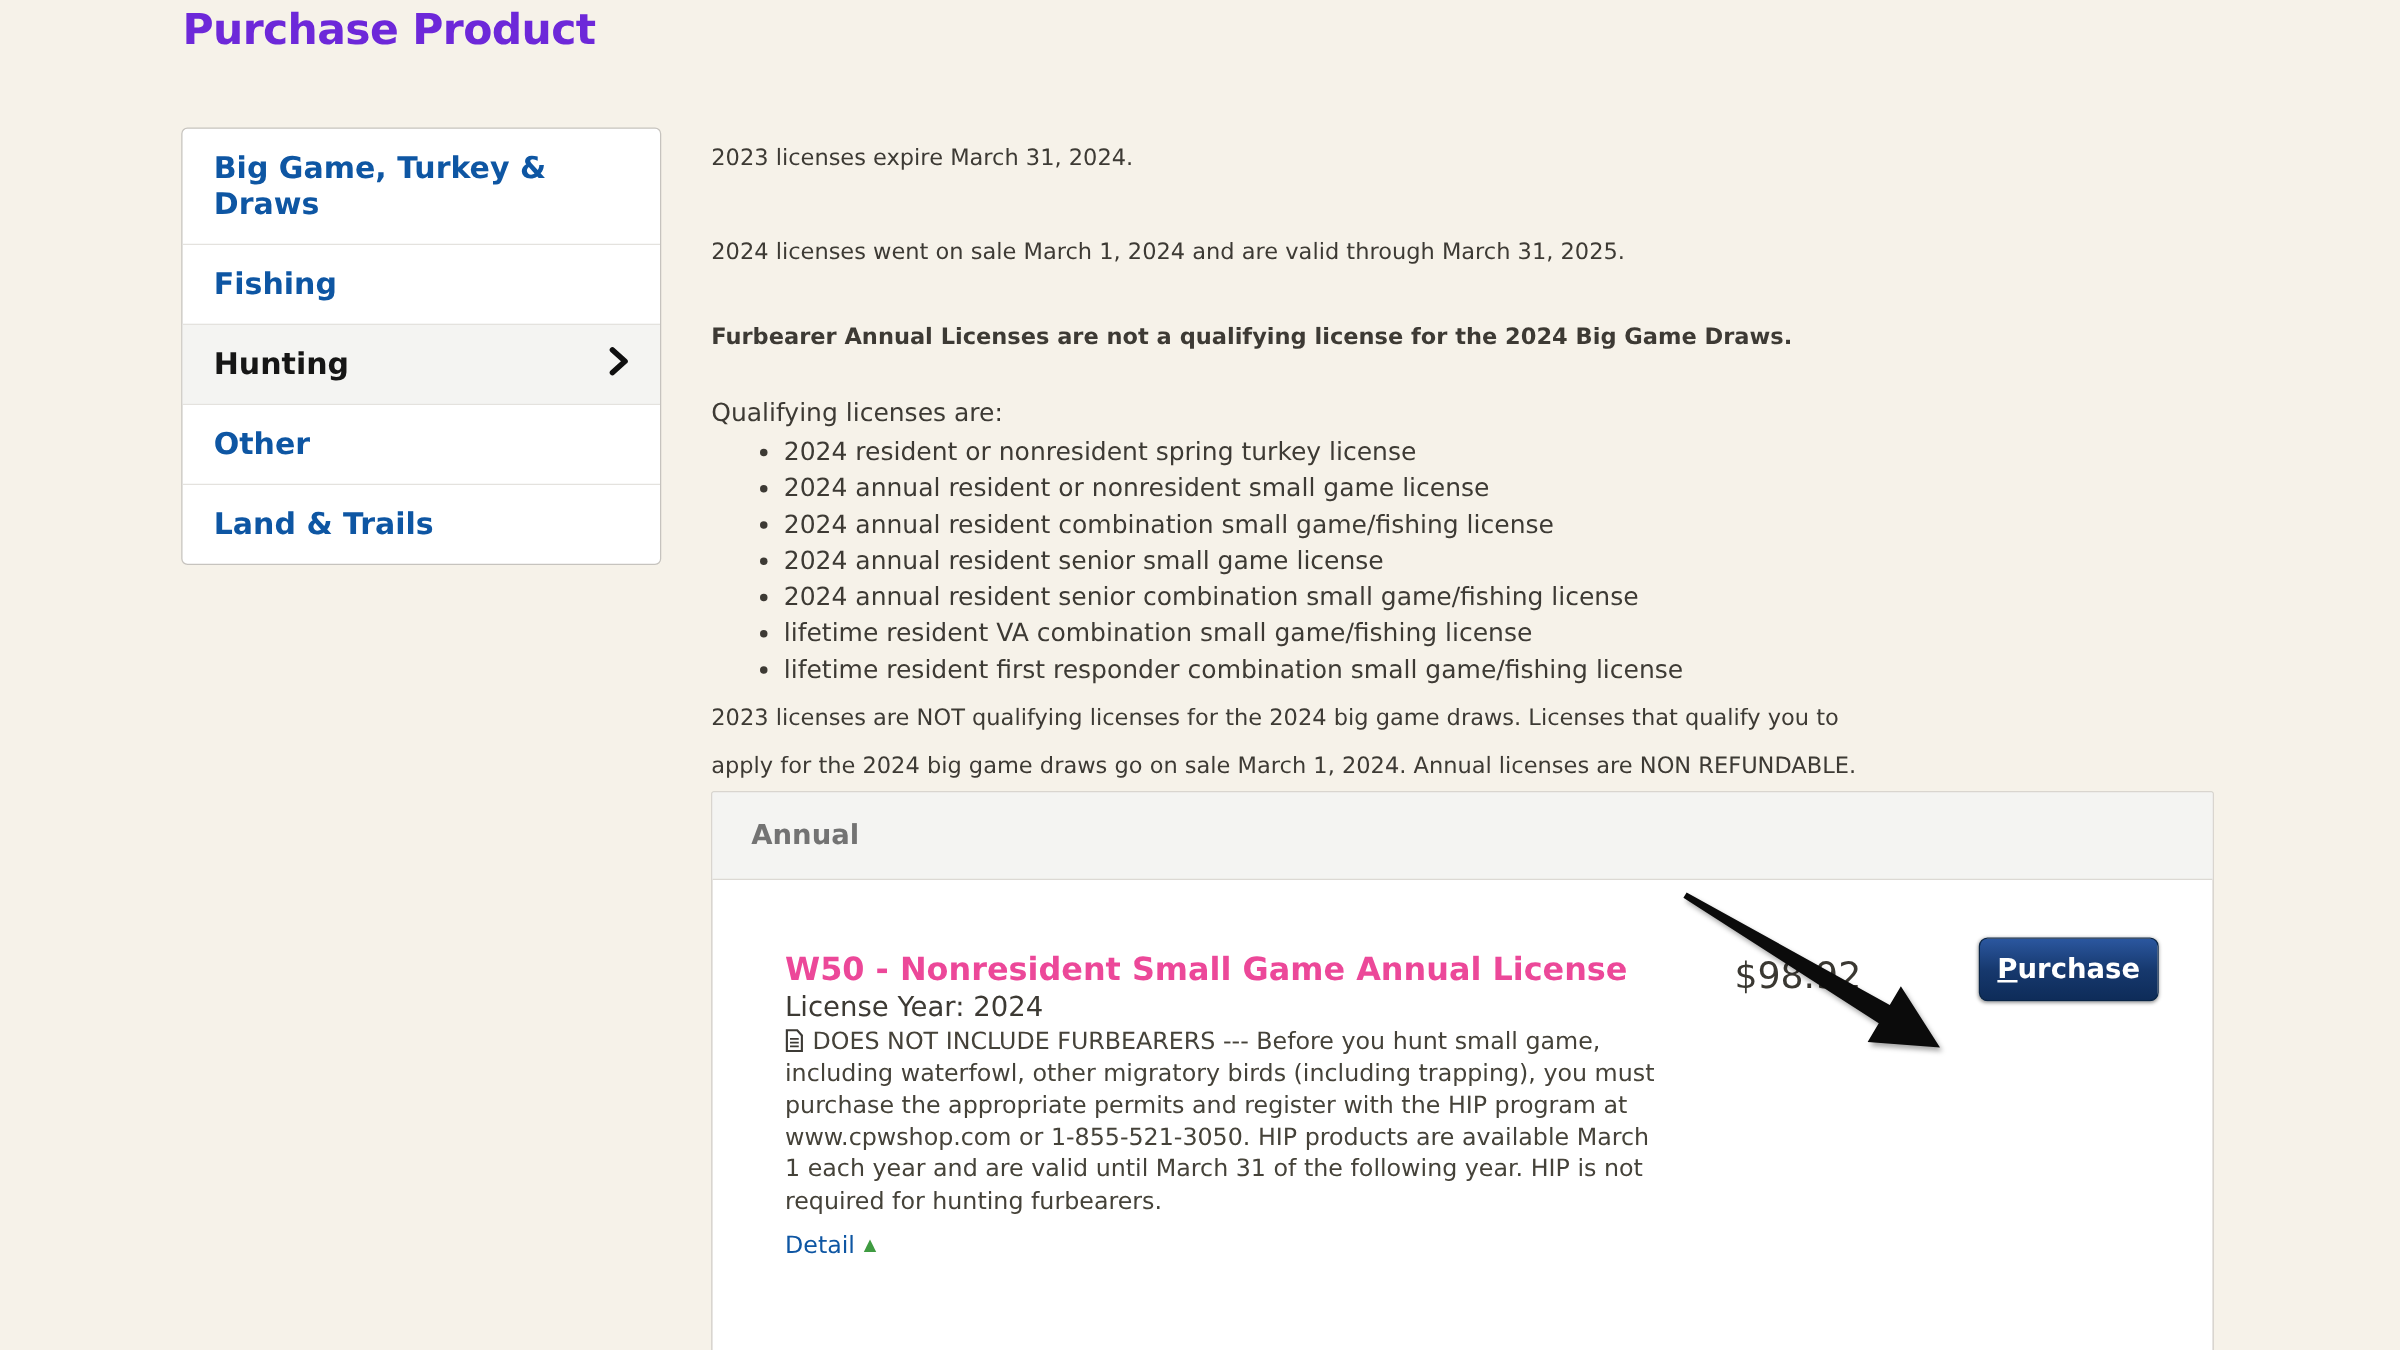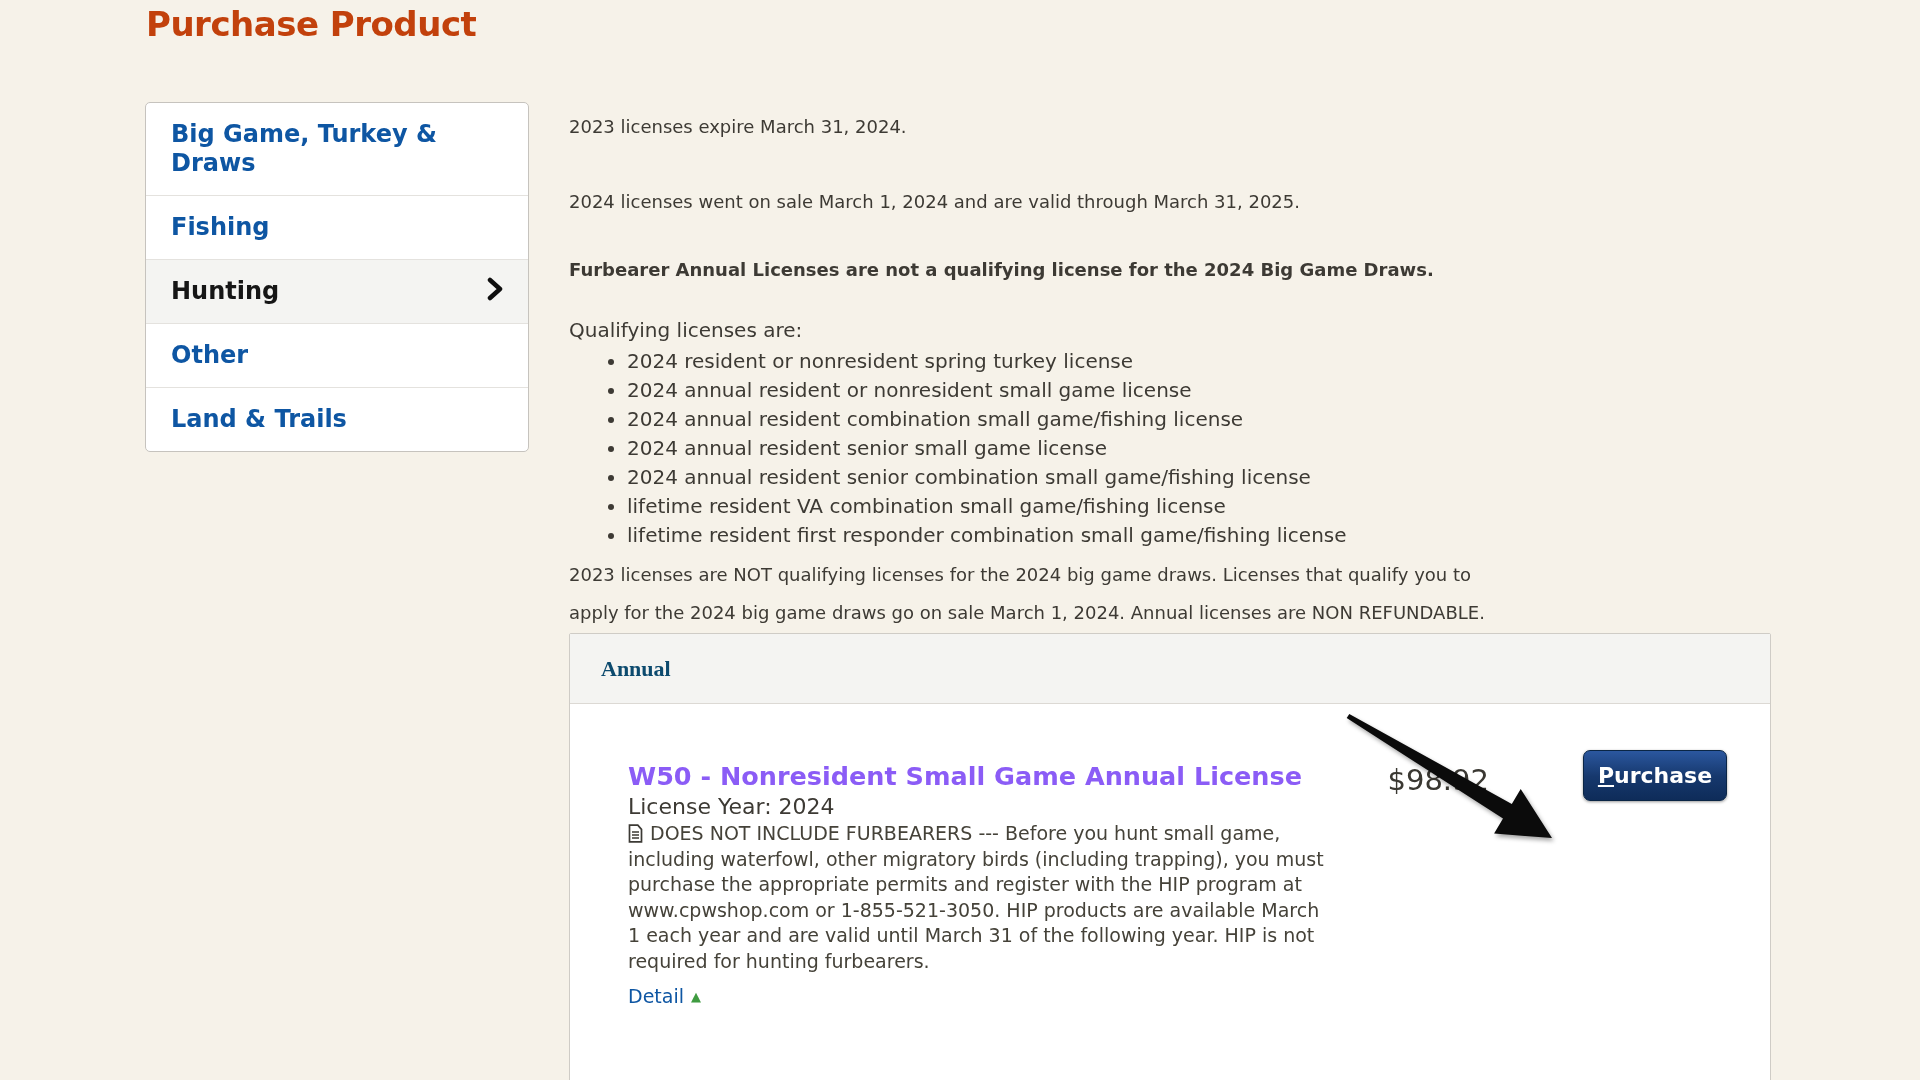--- a/index.html
+++ b/index.html
@@ -5,21 +5,21 @@
   html,body{margin:0;padding:0;background:#f6f2e9;}
   #canvas{
     position:relative;width:1920px;height:1080px;overflow:hidden;
     background:#f6f2e9;
     font-family:"DejaVu Sans","Liberation Sans",sans-serif;
     color:#3d3a34;
   }
   
   .page-title{
     position:absolute;left:146px;top:2px;margin:0;
-    font-size:34px;line-height:44px;font-weight:700;color:#c2410c;letter-spacing:-0.5px;
+    font-size:34px;line-height:44px;font-weight:700;color:#6d28d9;letter-spacing:-0.5px;
   }
   
   .sidebar{
     position:absolute;left:145px;top:102px;width:384px;box-sizing:border-box;
     background:#ffffff;border:1px solid #c6c3be;border-radius:5px;overflow:hidden;
   }
   .side-item{
     display:flex;justify-content:space-between;
     padding:17px 25px;border-top:1px solid #e4e2de;
     font-size:24px;font-weight:700;line-height:29px;
@@ -38,24 +38,24 @@
   .qlist{margin:3px 0 0;padding-left:58px;}
   .qlist li{font-size:20px;line-height:29px;color:#3d3a34;}
   .mt4{margin-top:6px;} .mt5{margin-top:43px;}
   
   .panel{
     margin-top:1px;width:1202px;box-sizing:border-box;
     background:#ffffff;border:1px solid #cfccc6;border-radius:2px;
   }
   .panel-header{
     background:#f4f4f2;border-bottom:1px solid #dcd9d4;
-    padding:20px 31px;font-size:22px;line-height:29px;font-weight:700;color:#0c4a6e;font-family:Liberation Serif, serif;
+    padding:20px 31px;font-size:22px;line-height:29px;font-weight:700;color:#737373;
   }
   .product-row{position:relative;padding:57px 310px 80px 58px;min-height:250px;}
-  .product-title{margin:0;font-size:25.5px;line-height:31px;font-weight:700;color:#8b5cf6;}
+  .product-title{margin:0;font-size:25.5px;line-height:31px;font-weight:700;color:#ec4899;}
   .license-year{margin-top:2px;font-size:22px;line-height:26px;color:#3d3a34;}
   .desc{margin-top:1px;width:700px;font-size:19px;line-height:25.5px;color:#454239;}
   .doc-ico{vertical-align:-3px;margin-right:7px;}
   .detail-link{margin-top:11px;font-size:19px;line-height:23px;color:#0e56a3;cursor:pointer;width:max-content;}
   .tri{color:#3f9b41;font-size:13px;margin-left:7px;vertical-align:2px;}
   .price{position:absolute;top:59px;right:281px;font-size:29px;color:#3a3832;}
   .purchase-btn{
     position:absolute;top:46px;right:43px;width:144px;height:51px;
     border:1px solid #0a2545;border-radius:7px;
     background:linear-gradient(180deg,#2b579f 0%,#16386d 52%,#0e2c59 100%);

